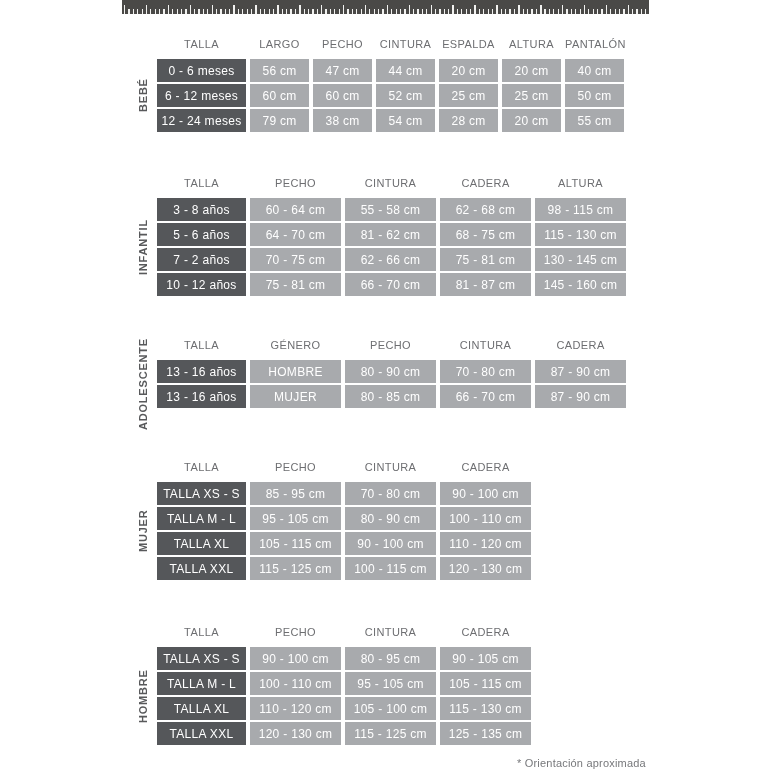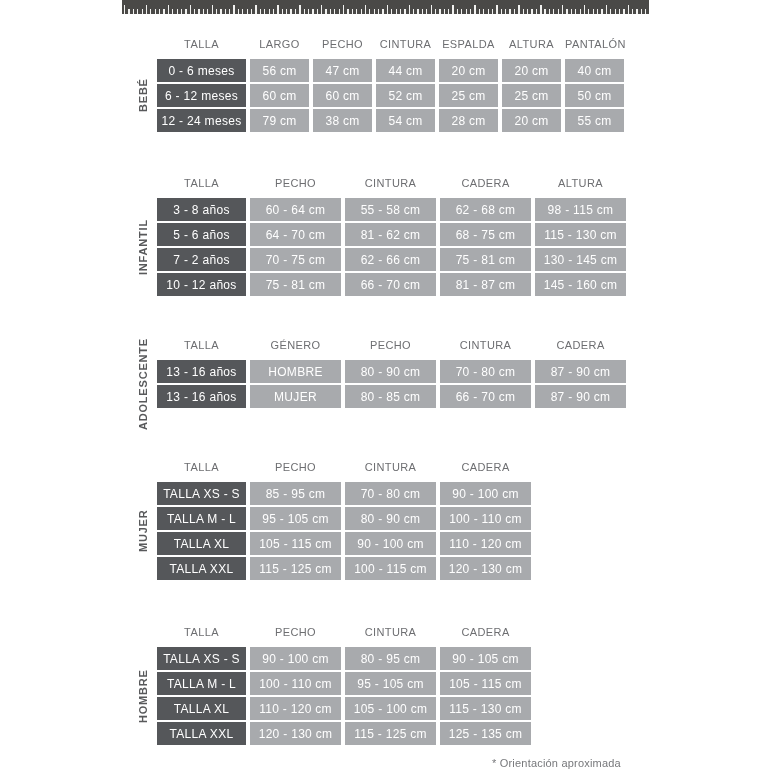--- a/index.html
+++ b/index.html
@@ -36,21 +36,21 @@
   .cell-dark{background:#55575a;}
   .cell-light{background:#a8aaad;}
   .v-label{
     position:absolute;left:0;top:23px;bottom:0;width:17px;
     display:flex;align-items:center;justify-content:center;
     writing-mode:vertical-rl;transform:rotate(180deg);
     font-size:11px;font-weight:bold;letter-spacing:.8px;color:#58595b;
     white-space:nowrap;overflow:visible;
   }
   .footnote{
-    position:absolute;left:492px;top:757px;font-size:11px;color:#77787b;letter-spacing:.2px;
+    position:absolute;left:517px;top:757px;font-size:11px;color:#77787b;letter-spacing:.2px;
   }
 </style>
 </head>
 <body>
 
 <div class="page">
 
   <div class="ruler"></div>
 
   <section class="size-section" style="top:36px">

